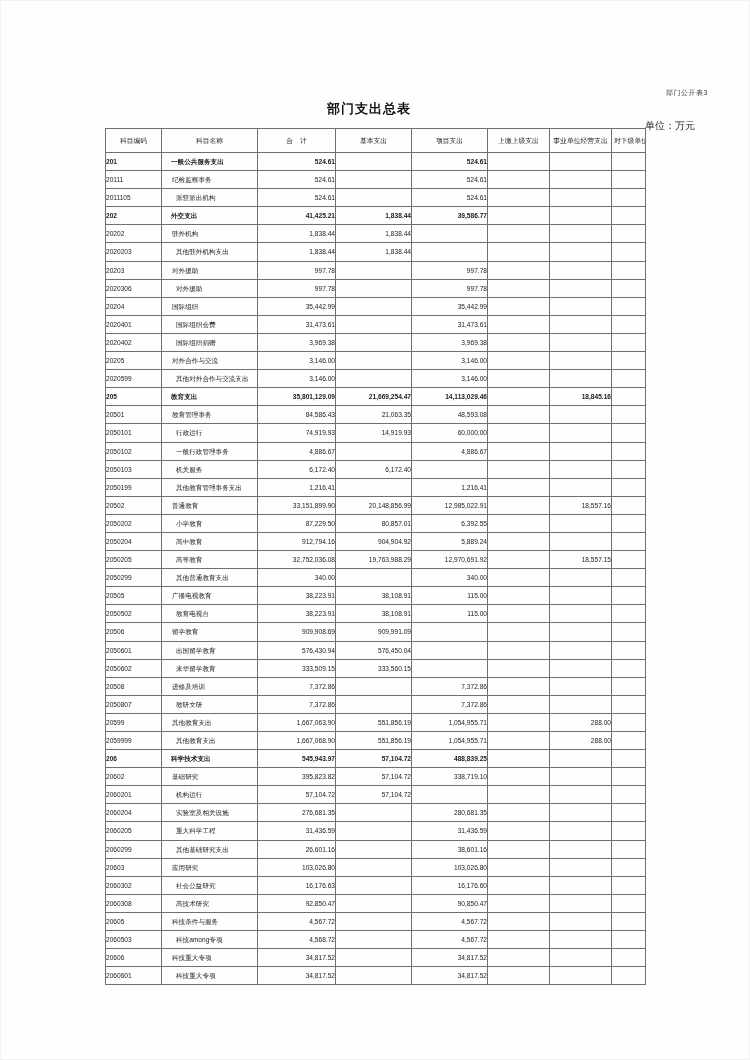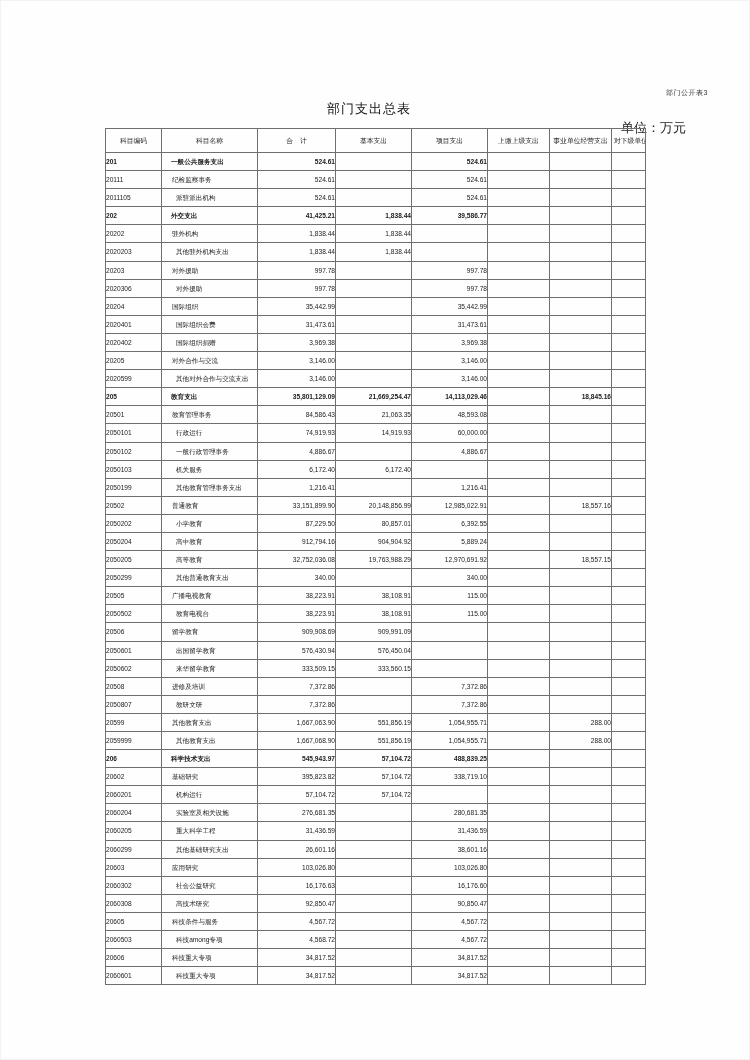--- a/index.html
+++ b/index.html
@@ -33,29 +33,29 @@
     font-size: 7px;
     color: #333;
     letter-spacing: 0.5px;
   }
   .doc-title {
     position: absolute;
     left: 0; right: 12px;
     top: 100px;
     text-align: center;
     font-size: 13px;
-    font-weight: normal;
+    font-weight: bold;
     color: #111;
     letter-spacing: 1px;
   }
   .unit-note {
     position: absolute;
-    right: 64px;
+    right: 55px;
     top: 119px;
-    font-size: 13px;
+    font-size: 10px;
     color: #222;
   }
   table.main {
     position: absolute;
     left: 105px;
     top: 128px;
     width: 540px;
     border-collapse: collapse;
     table-layout: fixed;
     font-size: 6.6px;

